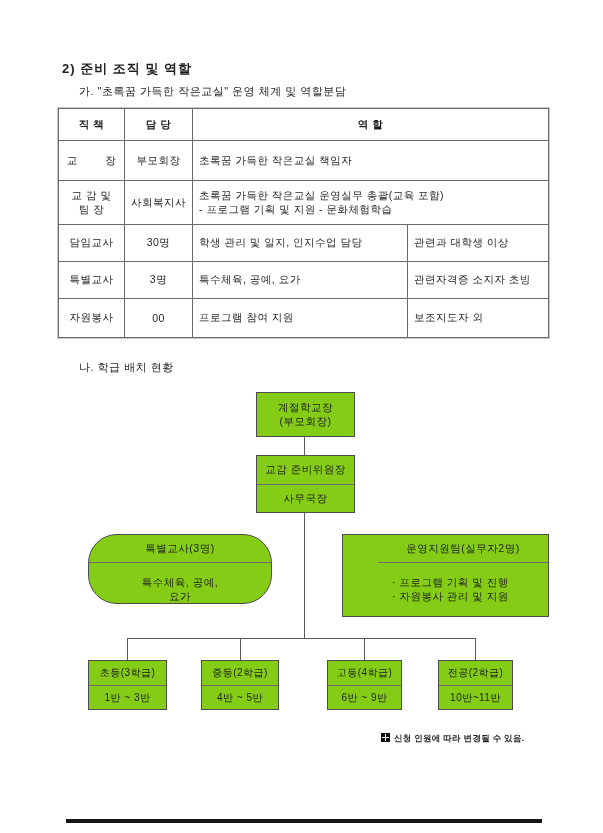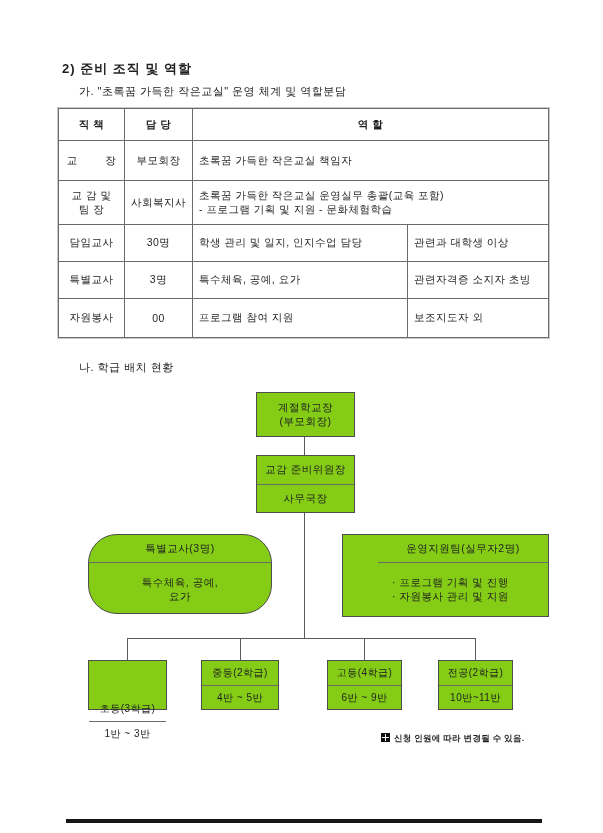--- a/index.html
+++ b/index.html
@@ -108,40 +108,40 @@
 
     <div class="line" style="left:304px; top:437px; width:1px; height:18px;"></div>
 
     <div class="obox" style="left:256px; top:455px; width:99px; height:58px;">
       <div class="btitle" style="height:29px;">교감 준비위원장</div>
       <div class="bbody" style="height:28px;">사무국장</div>
     </div>
 
     <div class="line" style="left:304px; top:513px; width:1px; height:125px;"></div>
 
-    <div class="obox" style="left:88px; top:534px; width:184px; height:80px;border-radius:29px;">
+    <div class="obox" style="left:88px; top:534px; width:184px; height:70px;border-radius:29px;">
       <div class="btitle" style="height:28px;">특별교사(3명)</div>
       <div class="bbody prewrap" style="height:54px;">특수체육, 공예,
 요가</div>
     </div>
 
     <div class="obox" style="left:342px; top:534px; width:207px; height:83px;padding-left:35px;">
       <div class="btitle" style="height:28px;">운영지원팀(실무자2명)</div>
       <div class="bbody prewrap" style="height:54px; justify-content:flex-start; padding-left:14px; text-align:left;">· 프로그램 기획 및 진행
 · 자원봉사 관리 및 지원</div>
     </div>
 
     <div class="line" style="left:127px; top:638px; width:349px; height:1px;"></div>
     <div class="line" style="left:127px; top:638px; width:1px; height:22px;"></div>
     <div class="line" style="left:240px; top:638px; width:1px; height:22px;"></div>
     <div class="line" style="left:364px; top:638px; width:1px; height:22px;"></div>
     <div class="line" style="left:475px; top:638px; width:1px; height:22px;"></div>
 
     <div class="obox" style="left:88px; top:660px; width:79px; height:50px; font-size:10px;">
-      <div class="btitle" style="height:25px;margin-top:36px;">초등(3학급)</div>
+      <div class="btitle" style="height:25px;">초등(3학급)</div>
       <div class="bbody" style="height:23px;">1반 ~ 3반</div>
     </div>
     <div class="obox" style="left:201px; top:660px; width:78px; height:50px; font-size:10px;">
       <div class="btitle" style="height:25px;">중등(2학급)</div>
       <div class="bbody" style="height:23px;">4반 ~ 5반</div>
     </div>
     <div class="obox" style="left:327px; top:660px; width:75px; height:50px; font-size:10px;">
       <div class="btitle" style="height:25px;">고등(4학급)</div>
       <div class="bbody" style="height:23px;">6반 ~ 9반</div>
     </div>

